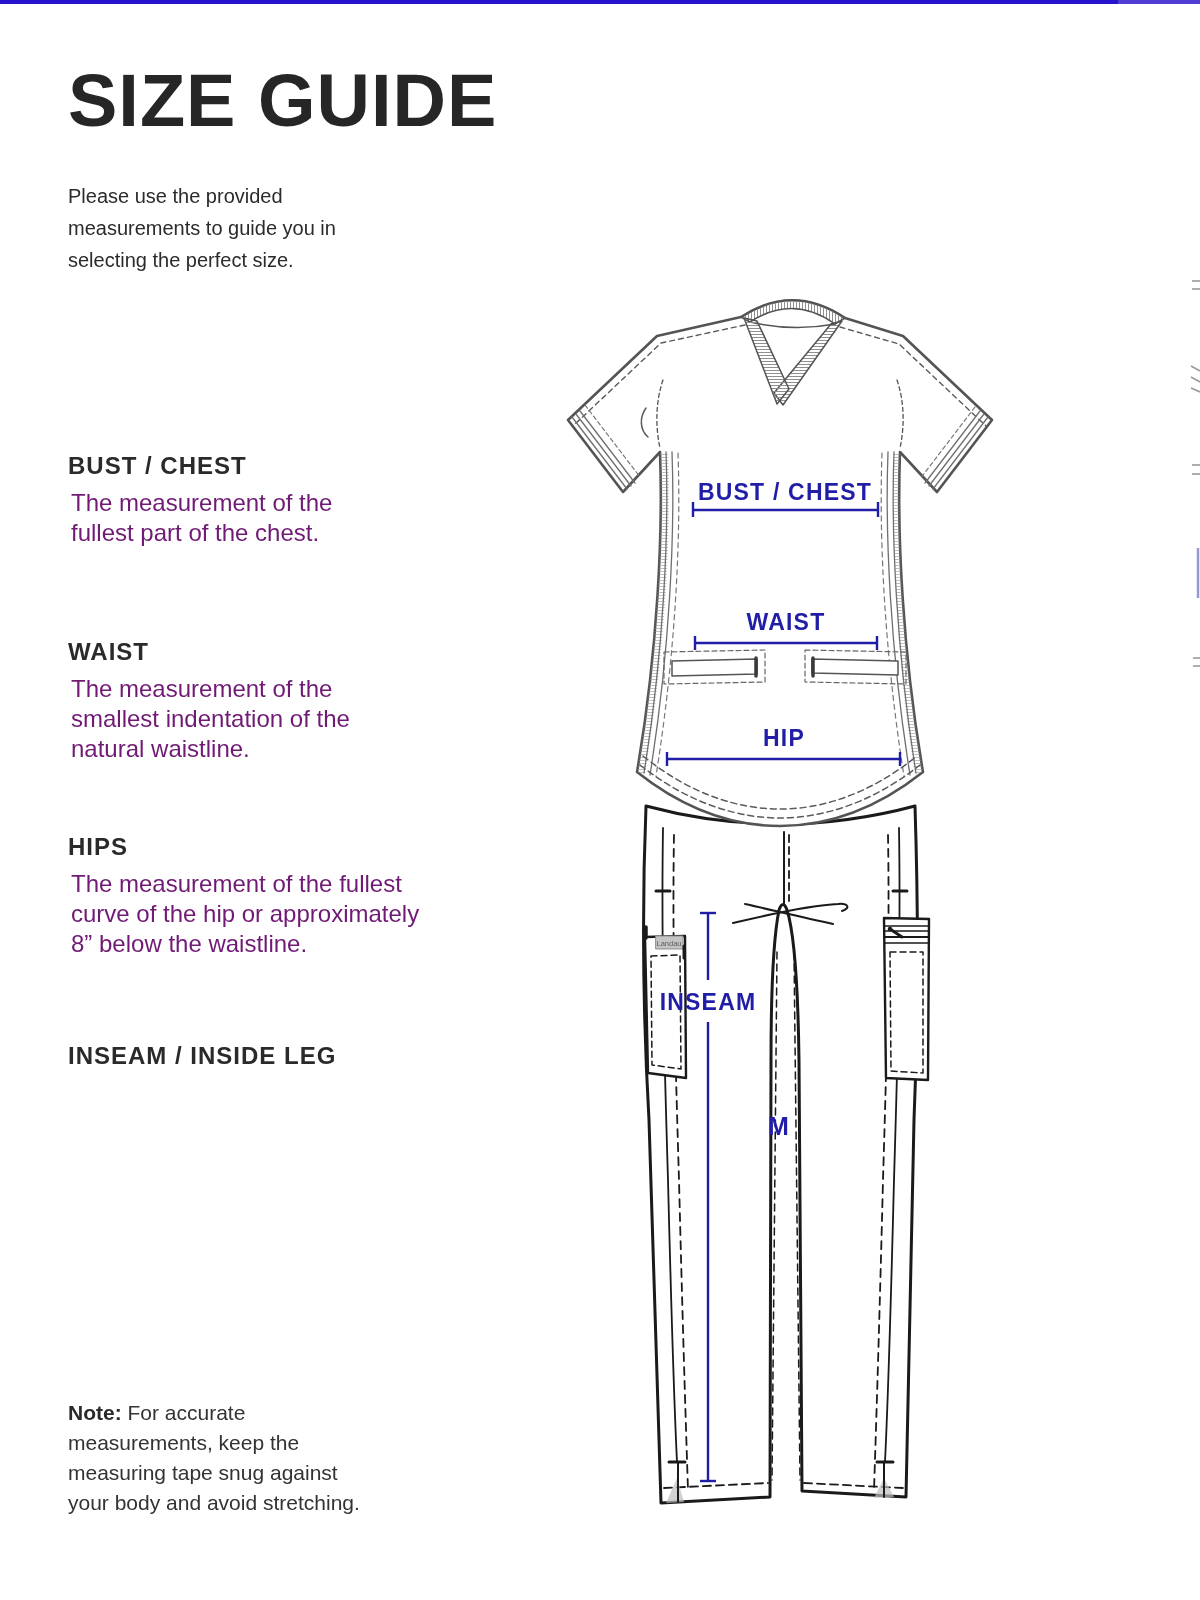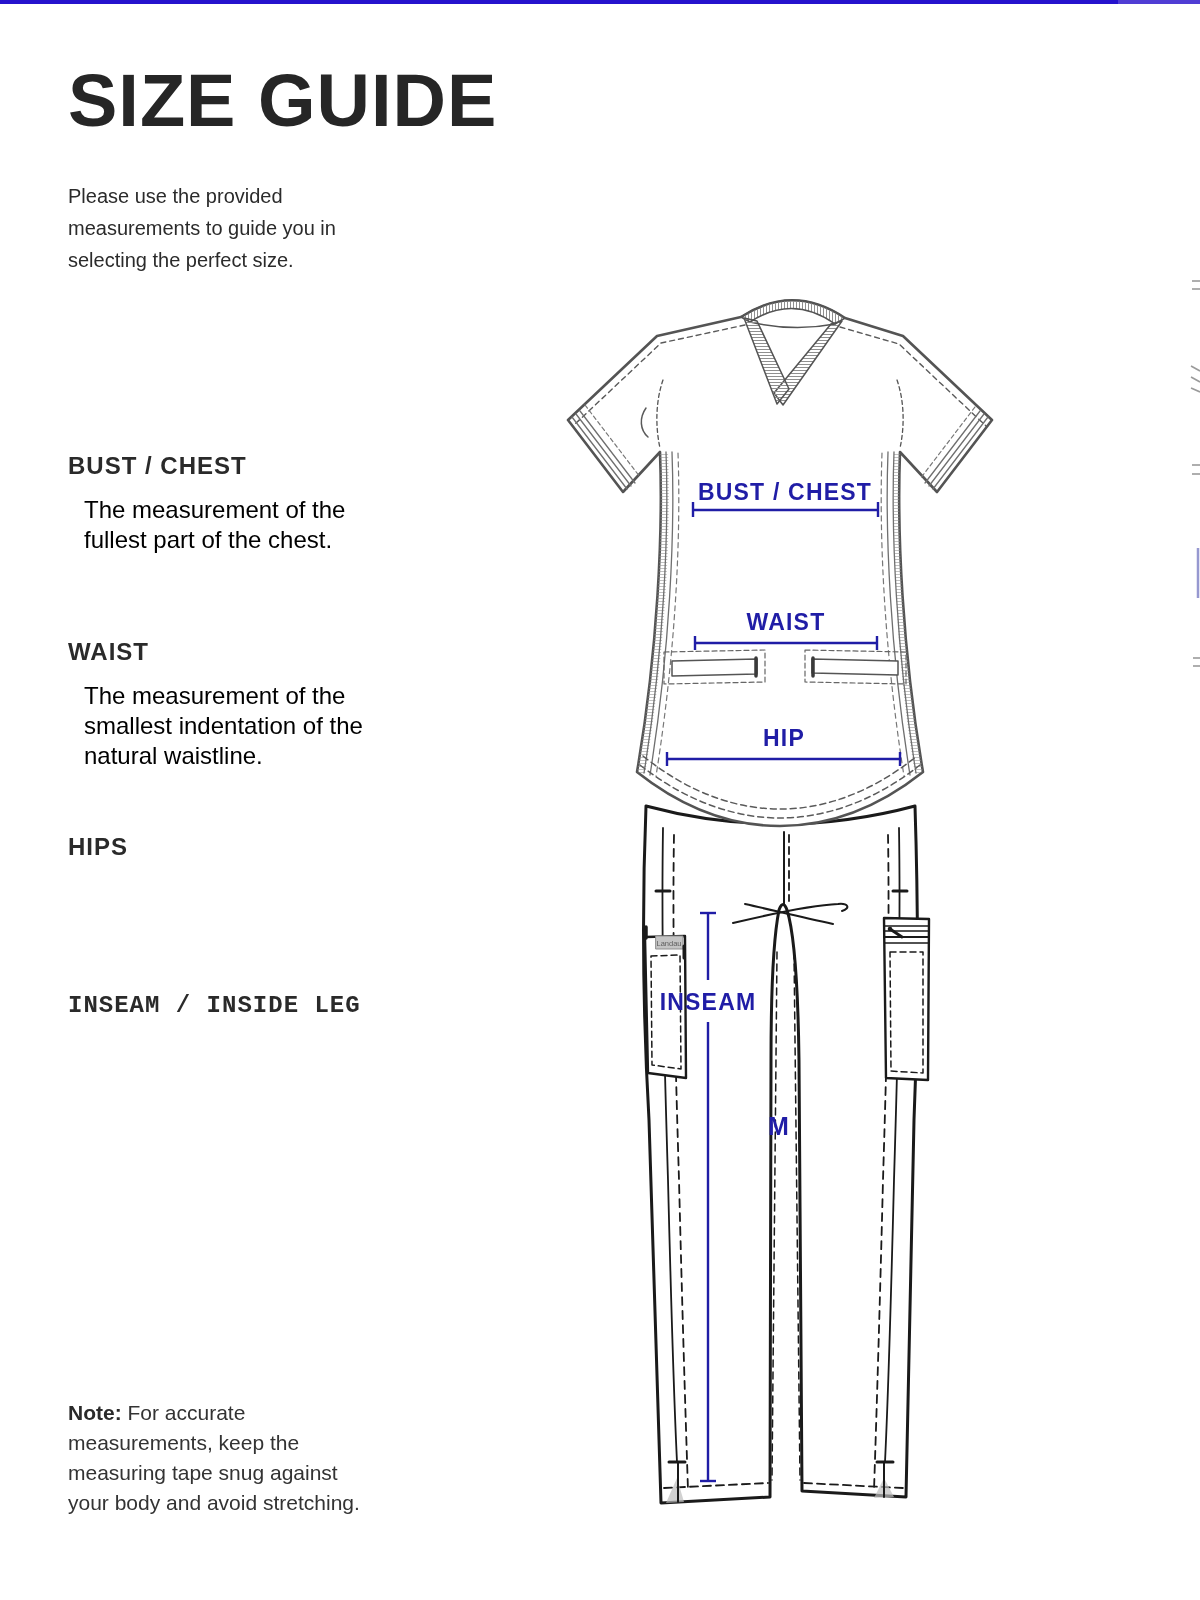--- a/index.html
+++ b/index.html
@@ -9,25 +9,25 @@
   .top-border{position:absolute;left:0;top:0;width:1200px;height:4px;background:#2512cd;}
   .top-border-end{position:absolute;right:0;top:0;width:82px;height:4px;background:#5b48d6;opacity:.8;}
   .col{position:absolute;left:68px;top:0;width:460px;}
   .page-title{position:absolute;left:0;top:60px;margin:0;font-size:74px;line-height:82px;
       font-weight:bold;letter-spacing:1px;color:#262626;white-space:nowrap;text-align:center;}
   .intro{position:absolute;left:0;top:180px;margin:0;font-size:20px;line-height:32px;
       color:#2b2b2b;white-space:pre-line;}
   .section{position:absolute;left:0;width:440px;}
   .section h3{margin:0 0 9px 0;font-size:24px;line-height:26px;font-weight:bold;
       letter-spacing:1px;color:#2a2a2a;}
-  .section p{margin:16px;font-size:24px;line-height:30px;color:#000000;white-space:pre-line;}
+  .section p{margin:3px;font-size:24px;line-height:30px;color:#701a75;white-space:pre-line;}
   .sec-bust{top:453px;}
   .sec-waist{top:639px;}
   .sec-hips{top:834px;}
-  .sec-inseam{top:993px;font-family:Liberation Mono, monospace;}
+  .sec-inseam{top:1043px;}
   .note{position:absolute;left:0;top:1398px;width:440px;font-size:21px;line-height:30px;
       color:#333;white-space:pre-line;}
   .note b{color:#2a2a2a;}
   svg.diagram{position:absolute;left:0;top:0;width:1200px;height:1600px;}
   svg.diagram text{font-family:"Liberation Sans", sans-serif;}
   .blue-label{font-weight:bold;letter-spacing:1.2px;}
 </style>
 </head>
 <body>
 
@@ -220,20 +220,23 @@
 fullest part of the chest.</p>
     </div>
     <div class="section sec-waist">
       <h3>WAIST</h3>
       <p>The measurement of the
 smallest indentation of the
 natural waistline.</p>
     </div>
     <div class="section sec-hips">
       <h3>HIPS</h3>
+      <p>The measurement of the fullest
+curve of the hip or approximately
+8” below the waistline.</p>
     </div>
     <div class="section sec-inseam">
       <h3>INSEAM / INSIDE LEG</h3>
     </div>
 
     <div class="note"><b>Note:</b><span> For accurate
 measurements, keep the
 measuring tape snug against
 your body and avoid stretching.</span></div>
   </div>

